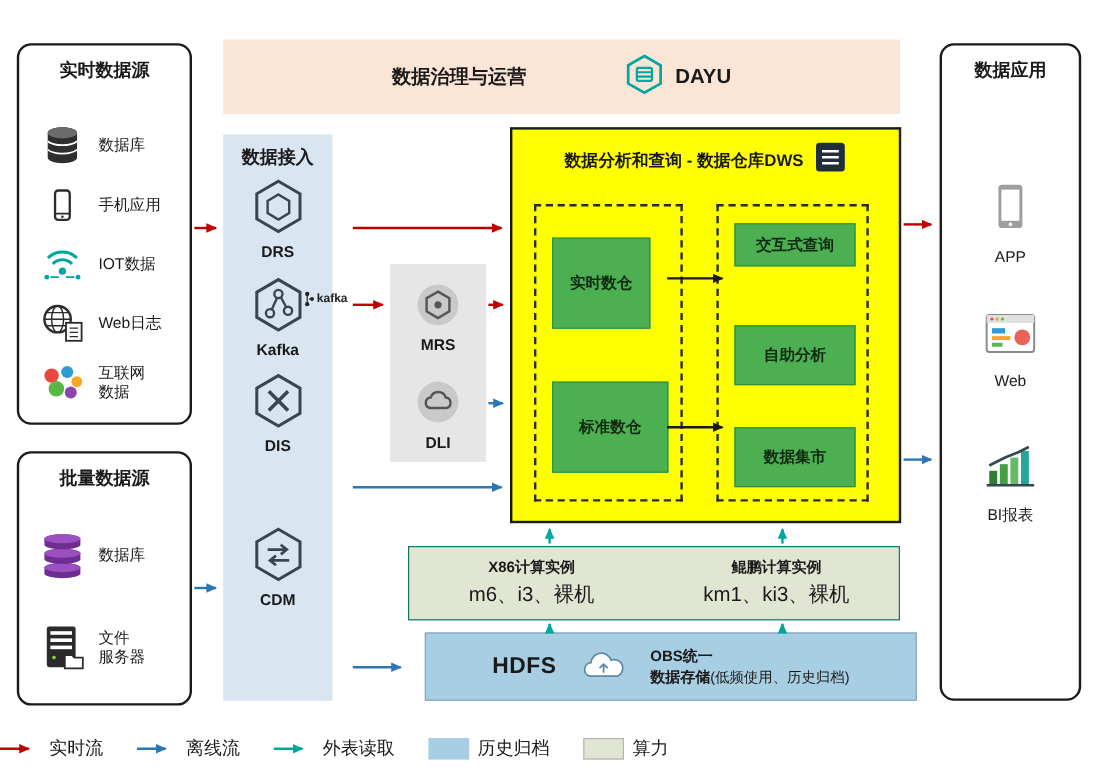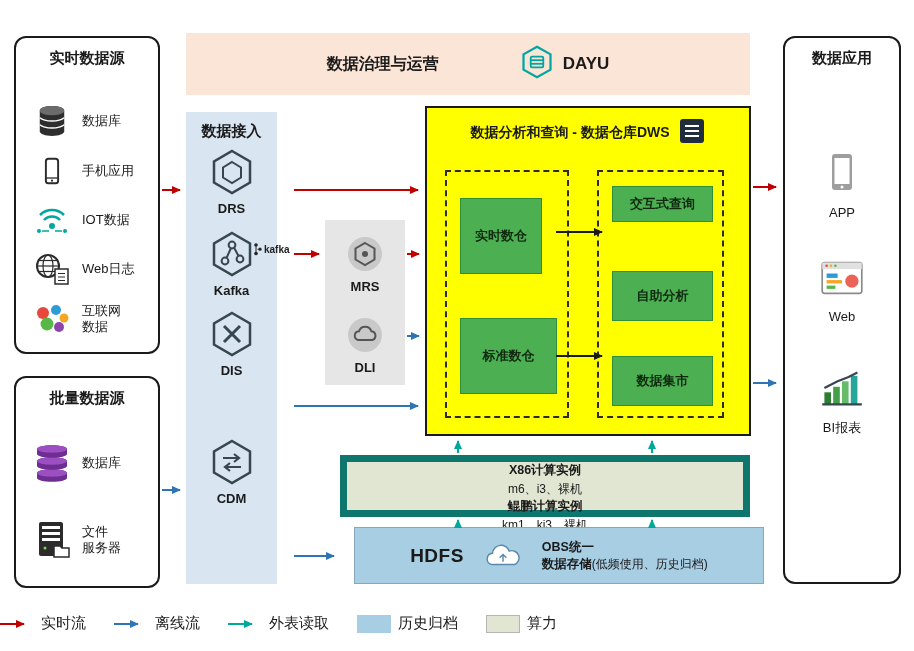--- a/index.html
+++ b/index.html
@@ -34,24 +34,24 @@
   .kafka-wordmark{position:absolute;left:67px;top:12px;display:flex;align-items:center;gap:2px;font-size:10px;font-weight:bold;color:#222;}
 
   .graybox{position:absolute;background:var(--services-gray);}
 
   .dws{position:absolute;background:var(--dws-yellow);border:2px solid #1a1a1a;}
   .dws-title-row{position:absolute;top:9px;left:0;width:100%;display:flex;align-items:center;justify-content:center;gap:8px;}
   .dws-title{font-weight:bold;font-size:14px;}
   .dashed{position:absolute;border:2px dashed #2b2b2b;}
   .cell{position:absolute;background:var(--cell-green);border:1px solid #2f8f35;display:flex;align-items:center;justify-content:center;font-weight:bold;font-size:13px;color:#102a10;text-align:center;}
 
-  .compute{position:absolute;background:var(--compute-khaki);border:7px solid #0f766e;display:flex;z-index:2;flex-direction:column;}
+  .compute{position:absolute;background:var(--compute-khaki);border:1px solid #0f766e;display:flex;z-index:2;}
   .compute-half{flex:1;display:flex;flex-direction:column;align-items:center;justify-content:center;}
   .compute-title{font-weight:bold;font-size:12.5px;}
-  .compute-specs{font-size:12px;margin-top:2px;}
+  .compute-specs{font-size:17px;margin-top:2px;}
 
   .storage{position:absolute;background:var(--storage-blue);border:1px solid #87a7bf;display:flex;align-items:center;justify-content:center;gap:18px;z-index:2;margin-left:14px;}
   .hdfs-label{font-weight:bold;font-size:19px;letter-spacing:.5px;}
   .obs-text{font-size:12px;line-height:1.35;}
   .obs-text .b{font-weight:bold;font-size:12.5px;}
 
   .app-item{position:absolute;left:0;width:100%;text-align:center;}
   .app-label{font-size:13px;margin-top:7px;}
 
   .legend{position:absolute;left:0;top:614px;width:914px;display:flex;justify-content:flex-start;align-items:center;gap:28px;z-index:3;}

